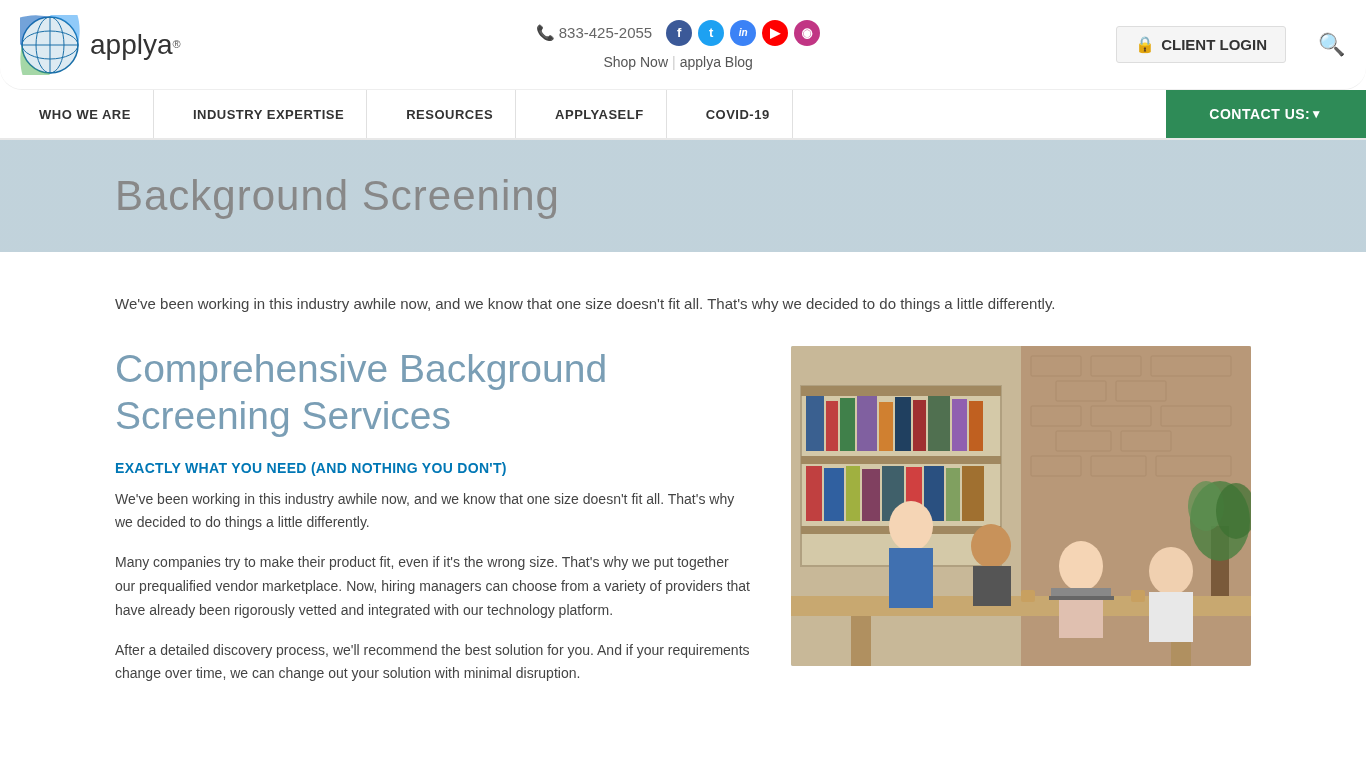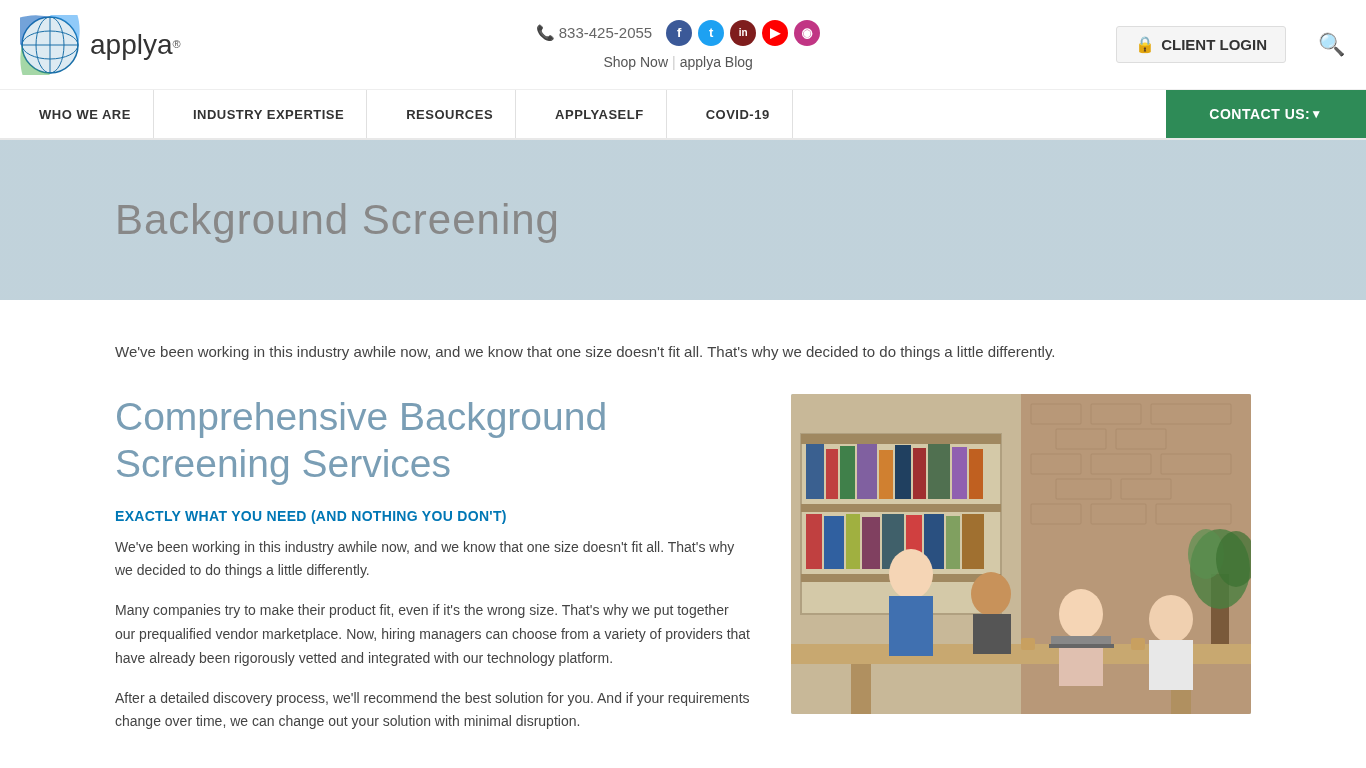--- a/index.html
+++ b/index.html
@@ -6,20 +6,21 @@
     body { font-family: Arial, sans-serif; font-size: 15px; color: #333; background: #fff; width: 1366px; }
 
     
     .top-bar {
       display: flex;
       align-items: center;
       justify-content: space-between;
       padding: 0 20px;
       height: 90px;
       border-bottom: 1px solid #eee;
+      border-radius: 22px;
     }
     .logo-area {
       display: flex;
       align-items: center;
       gap: 10px;
       width: 220px;
     }
     .logo-globe {
       width: 60px;
       height: 60px;
@@ -56,21 +57,21 @@
       align-items: center;
       justify-content: center;
       color: white;
       font-size: 13px;
       font-weight: bold;
       cursor: pointer;
       text-decoration: none;
     }
     .si-fb { background: #3b5998; }
     .si-tw { background: #1da1f2; }
-    .si-li { background: #7f1d1d; }
+    .si-li { background: #3b82f6; font-style: italic; }
     .si-yt { background: #ff0000; }
     .si-ig { background: #c13584; }
     .nav-links {
       display: flex;
       align-items: center;
       gap: 4px;
       font-size: 14px;
     }
     .nav-links a {
       color: #555;
@@ -156,21 +157,21 @@
       min-width: 200px;
       justify-content: center;
     }
     .contact-btn .chevron {
       font-size: 12px;
     }
 
     
     .hero-banner {
       background: linear-gradient(rgba(180,200,210,0.35), rgba(180,200,210,0.35)), #c8d8e0;
-      height: 160px;
+      height: 112px;
       display: flex;
       align-items: center;
       padding-left: 115px;
     }
     .hero-title {
       font-size: 42px;
       font-weight: 300;
       color: #888;
       letter-spacing: 1px;
     }

